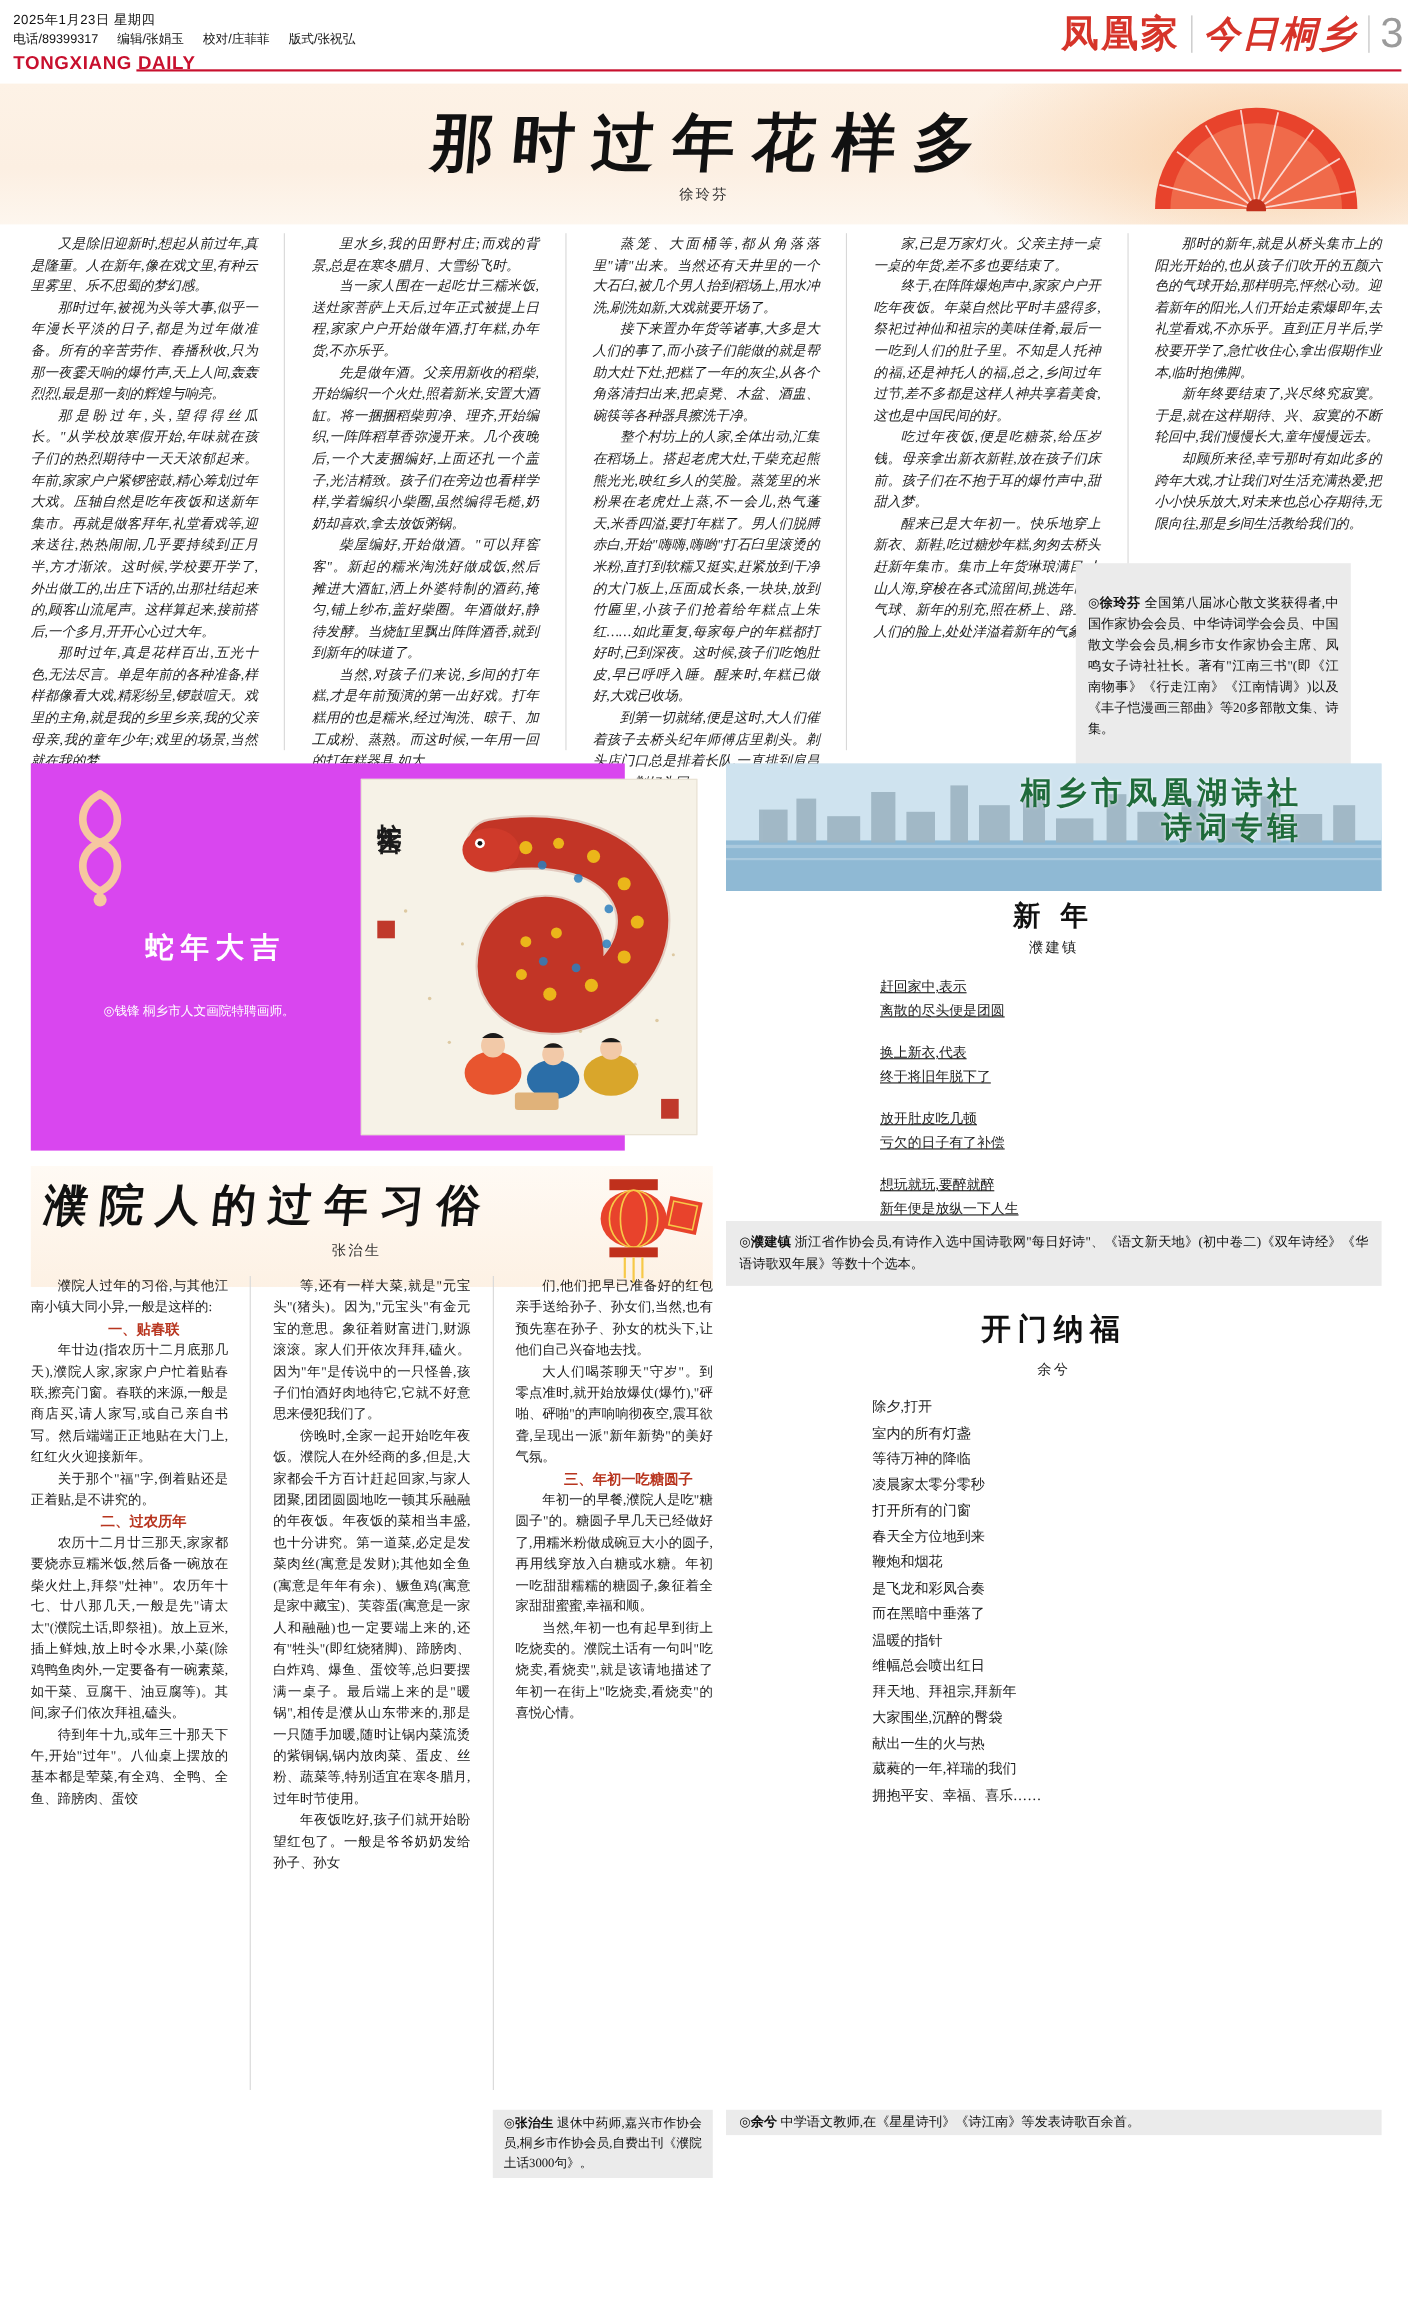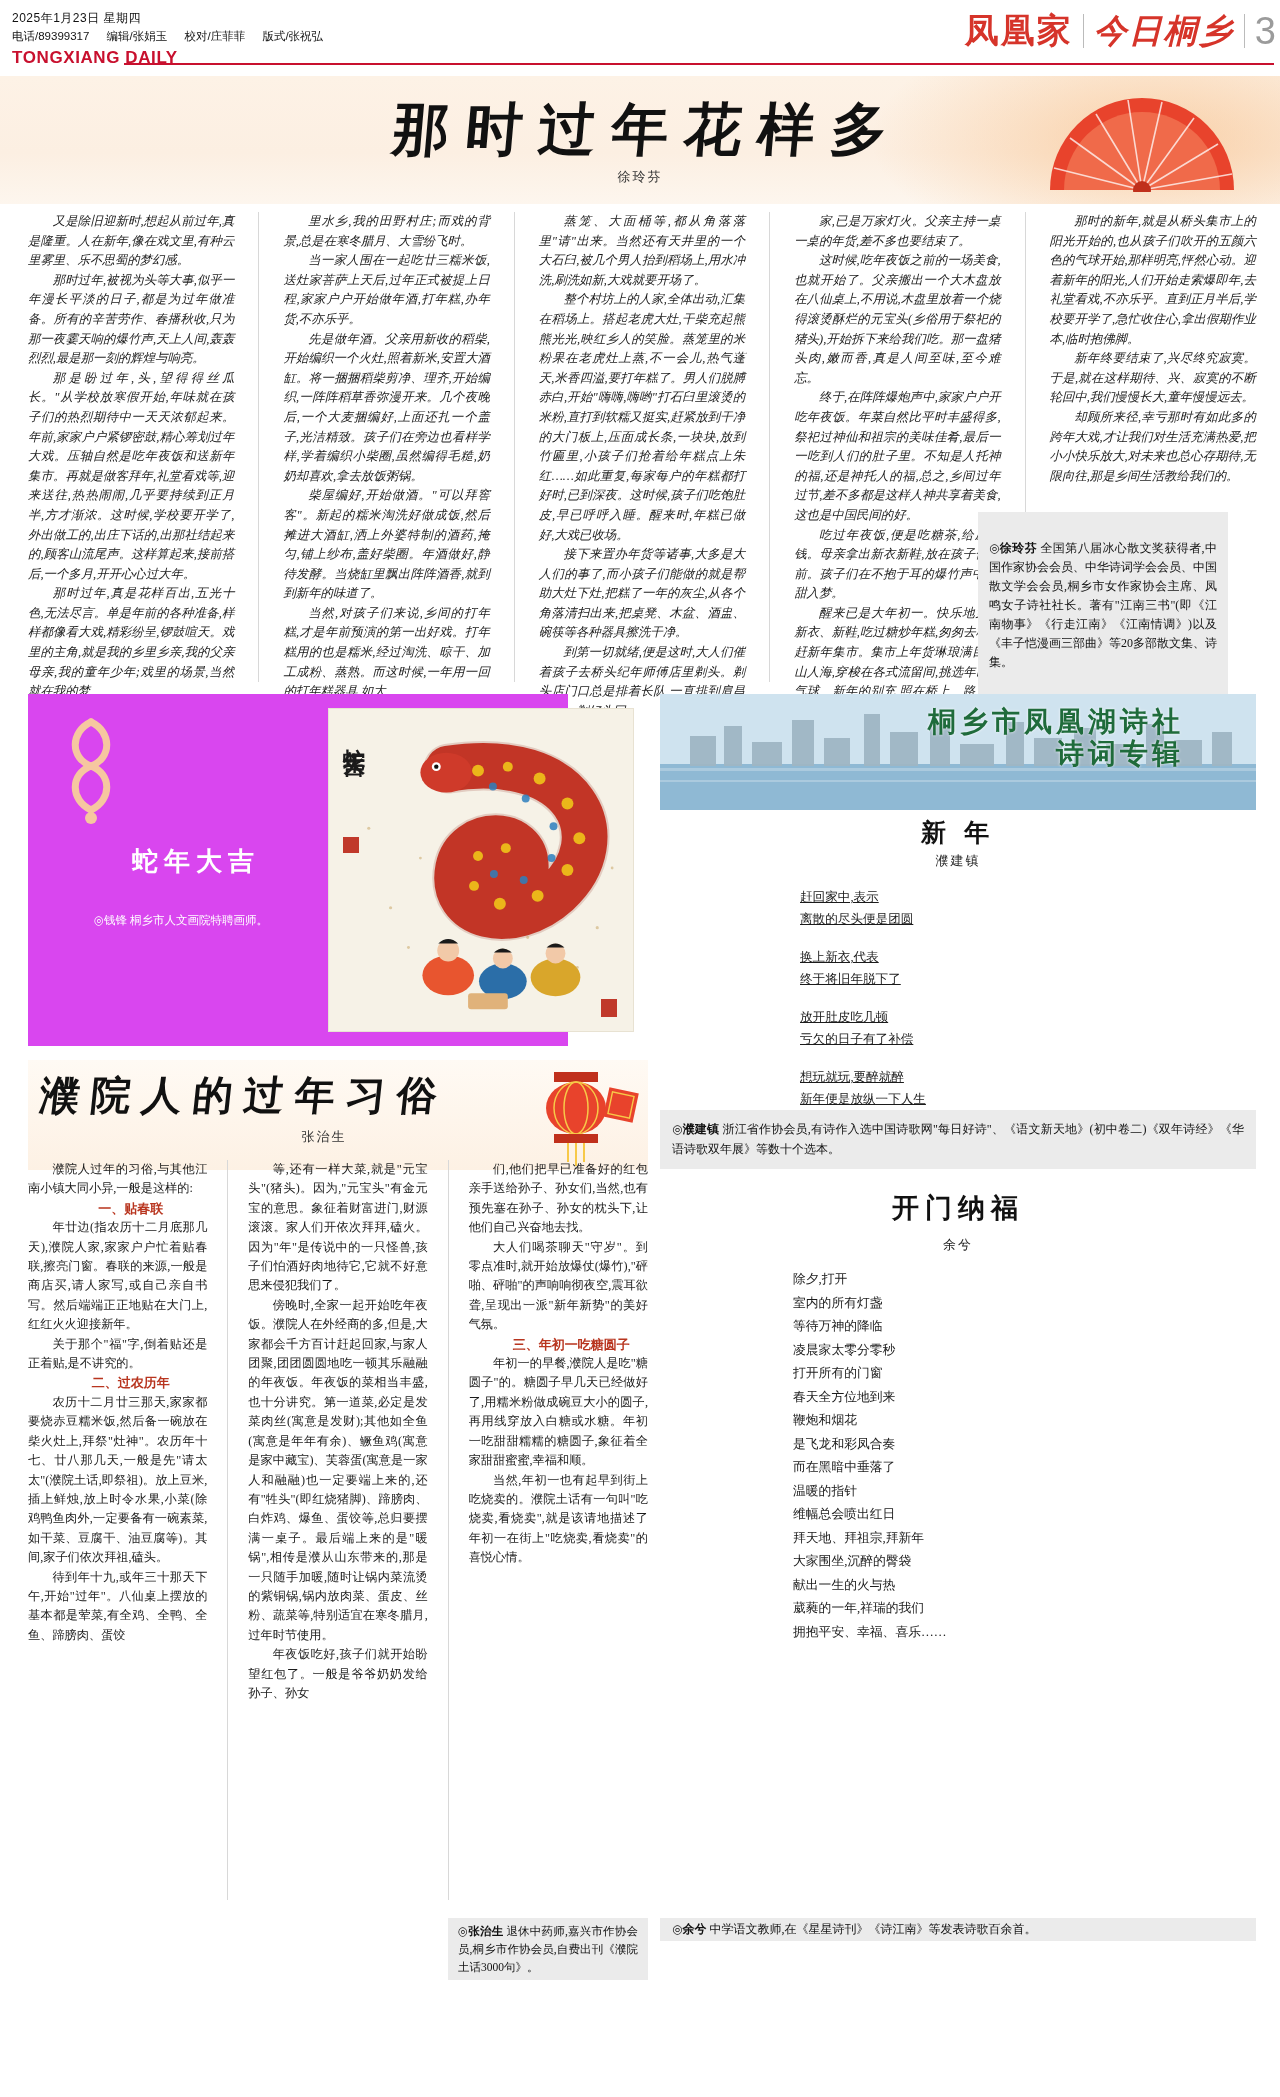--- a/index.html
+++ b/index.html
@@ -305,28 +305,27 @@
     <div class="col" id="a1c1">
         <p>里水乡,我的田野村庄;而戏的背景,总是在寒冬腊月、大雪纷飞时。</p>
         <p>当一家人围在一起吃廿三糯米饭,送灶家菩萨上天后,过年正式被提上日程,家家户户开始做年酒,打年糕,办年货,不亦乐乎。</p>
         <p>先是做年酒。父亲用新收的稻柴,开始编织一个火灶,照着新米,安置大酒缸。将一捆捆稻柴剪净、理齐,开始编织,一阵阵稻草香弥漫开来。几个夜晚后,一个大麦捆编好,上面还扎一个盖子,光洁精致。孩子们在旁边也看样学样,学着编织小柴圈,虽然编得毛糙,奶奶却喜欢,拿去放饭粥锅。</p>
         <p>柴屋编好,开始做酒。"可以拜窖客"。新起的糯米淘洗好做成饭,然后摊进大酒缸,洒上外婆特制的酒药,掩匀,铺上纱布,盖好柴圈。年酒做好,静待发酵。当烧缸里飘出阵阵酒香,就到到新年的味道了。</p>
         <p>当然,对孩子们来说,乡间的打年糕,才是年前预演的第一出好戏。打年糕用的也是糯米,经过淘洗、晾干、加工成粉、蒸熟。而这时候,一年用一回的打年糕器具,如大</p>
       </div>
     <div class="vsep"></div>
     <div class="col" id="a1c2">
         <p>蒸笼、大面桶等,都从角落落里"请"出来。当然还有天井里的一个大石臼,被几个男人抬到稻场上,用水冲洗,刷洗如新,大戏就要开场了。</p>
+        <p>接下来置办年货等诸事,大多是大人们的事了,而小孩子们能做的就是帮助大灶下灶,把糕了一年的灰尘,从各个角落清扫出来,把桌凳、木盆、酒盅、碗筷等各种器具擦洗干净。</p>
         <p>整个村坊上的人家,全体出动,汇集在稻场上。搭起老虎大灶,干柴充起熊熊光光,映红乡人的笑脸。蒸笼里的米粉果在老虎灶上蒸,不一会儿,热气蓬天,米香四溢,要打年糕了。男人们脱膊赤白,开始"嗨嗨,嗨哟"打石臼里滚烫的米粉,直打到软糯又挺实,赶紧放到干净的大门板上,压面成长条,一块块,放到竹匾里,小孩子们抢着给年糕点上朱红……如此重复,每家每户的年糕都打好时,已到深夜。这时候,孩子们吃饱肚皮,早已呼呼入睡。醒来时,年糕已做好,大戏已收场。</p>
-        <p>接下来置办年货等诸事,大多是大人们的事了,而小孩子们能做的就是帮助大灶下灶,把糕了一年的灰尘,从各个角落清扫出来,把桌凳、木盆、酒盅、碗筷等各种器具擦洗干净。</p>
         <p>到第一切就绪,便是这时,大人们催着孩子去桥头纪年师傅店里剃头。剃头店门口总是排着长队,一直排到肩昌桥上。剃好头回</p>
       </div>
     <div class="vsep"></div>
     <div class="col" id="a1c3">
         <p>家,已是万家灯火。父亲主持一桌一桌的年货,差不多也要结束了。</p>
-        <p>这时候,吃年夜饭之前的一场美食,也就开始了。父亲搬出一个大木盘放在八仙桌上,不用说,木盘里放着一个烧得滚烫酥烂的元宝头(乡俗用于祭祀的猪头),开始拆下来给我们吃。那一盘猪头肉,嫩而香,真是人间至味,至今难忘。</p>
         <p>终于,在阵阵爆炮声中,家家户户开吃年夜饭。年菜自然比平时丰盛得多,祭祀过神仙和祖宗的美味佳肴,最后一一吃到人们的肚子里。不知是人托神的福,还是神托人的福,总之,乡间过年过节,差不多都是这样人神共享着美食,这也是中国民间的好。</p>
         <p>吃过年夜饭,便是吃糖茶,给压岁钱。母亲拿出新衣新鞋,放在孩子们床前。孩子们在不抱于耳的爆竹声中,甜甜入梦。</p>
         <p>醒来已是大年初一。快乐地穿上新衣、新鞋,吃过糖炒年糕,匆匆去桥头赶新年集市。集市上年货琳琅满目,人山人海,穿梭在各式流留间,挑选年画、气球、新年的别充,照在桥上、路上和人们的脸上,处处洋溢着新年的气象。</p>
       </div>
     <div class="vsep"></div>
     <div class="col" id="a1c4">
         <p>那时的新年,就是从桥头集市上的阳光开始的,也从孩子们吹开的五颜六色的气球开始,那样明亮,怦然心动。迎着新年的阳光,人们开始走索爆即年,去礼堂看戏,不亦乐乎。直到正月半后,学校要开学了,急忙收住心,拿出假期作业本,临时抱佛脚。</p>
         <p>新年终要结束了,兴尽终究寂寞。于是,就在这样期待、兴、寂寞的不断轮回中,我们慢慢长大,童年慢慢远去。</p>
         <p>却顾所来径,幸亏那时有如此多的跨年大戏,才让我们对生活充满热爱,把小小快乐放大,对未来也总心存期待,无限向往,那是乡间生活教给我们的。</p>
       </div>

